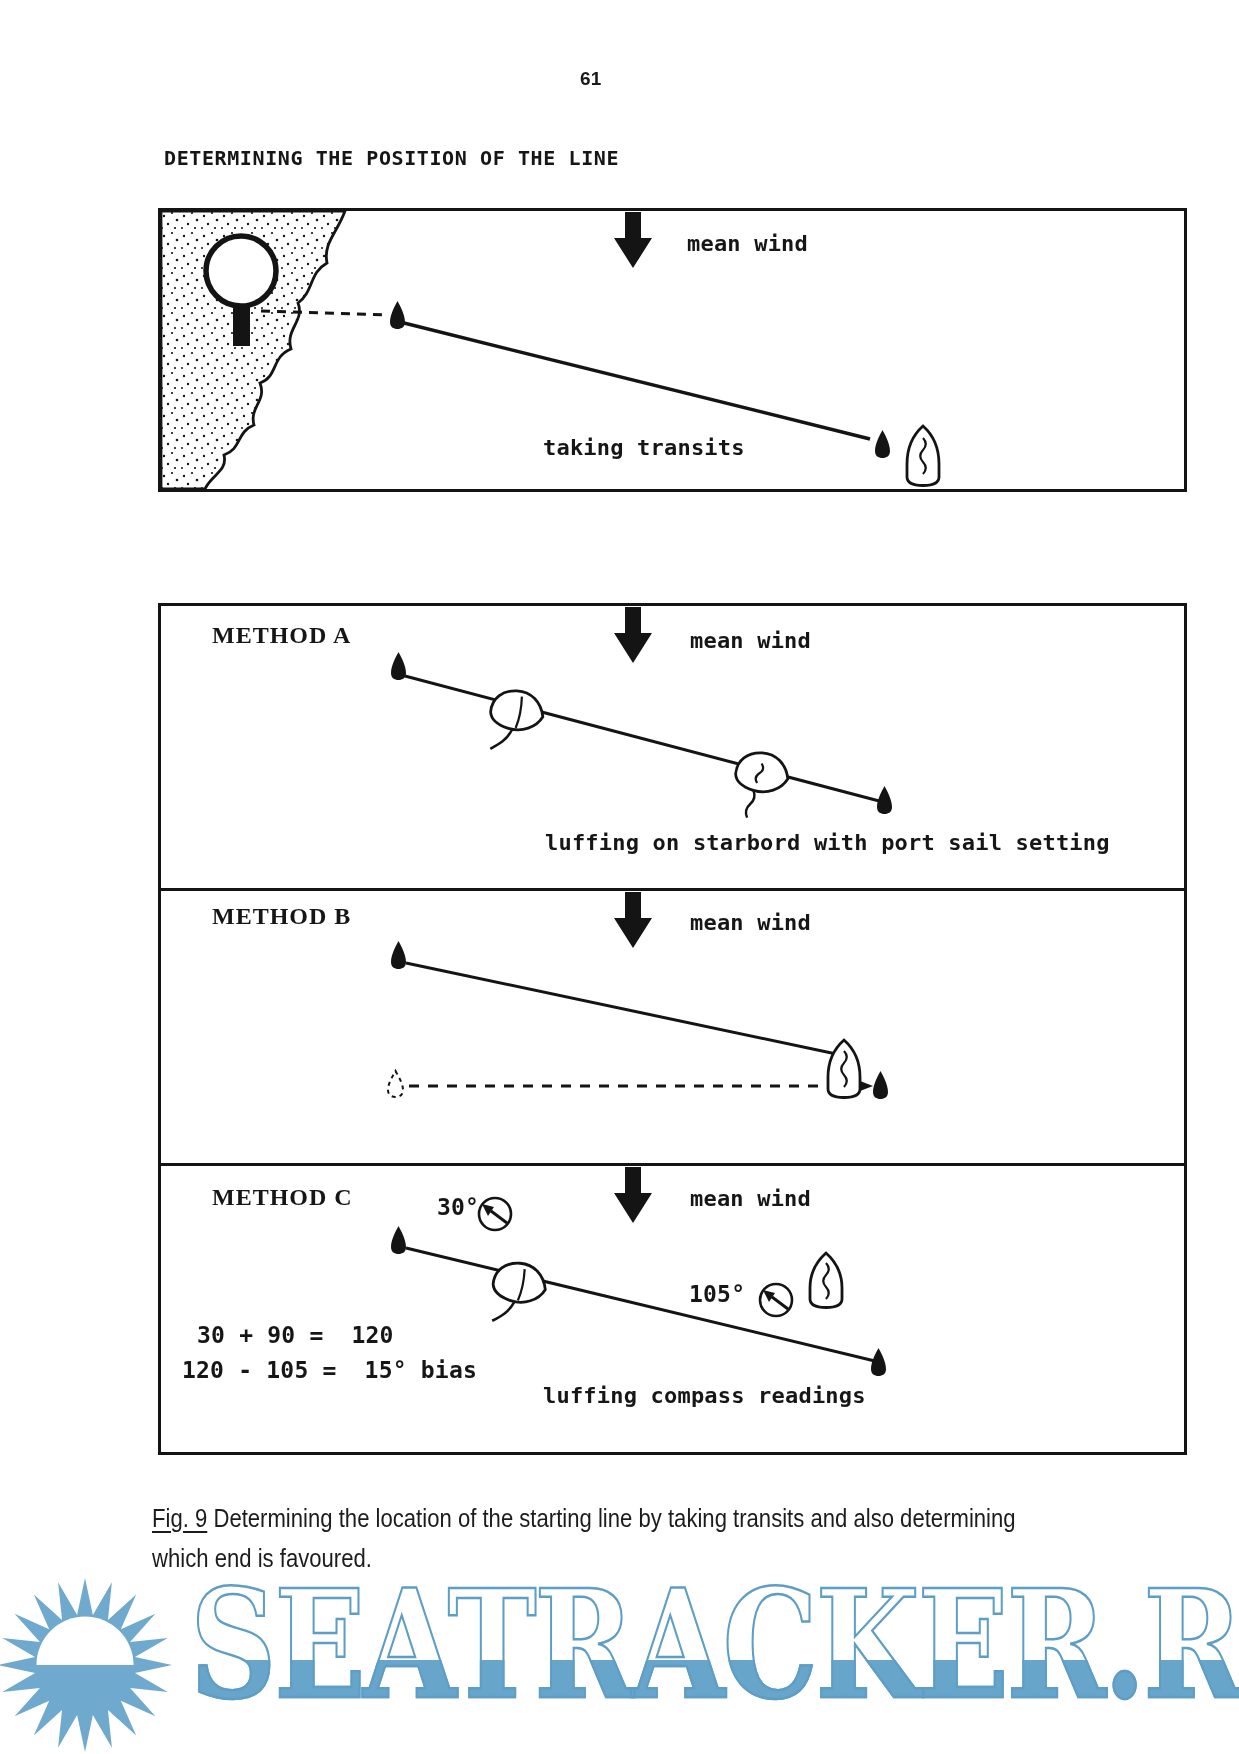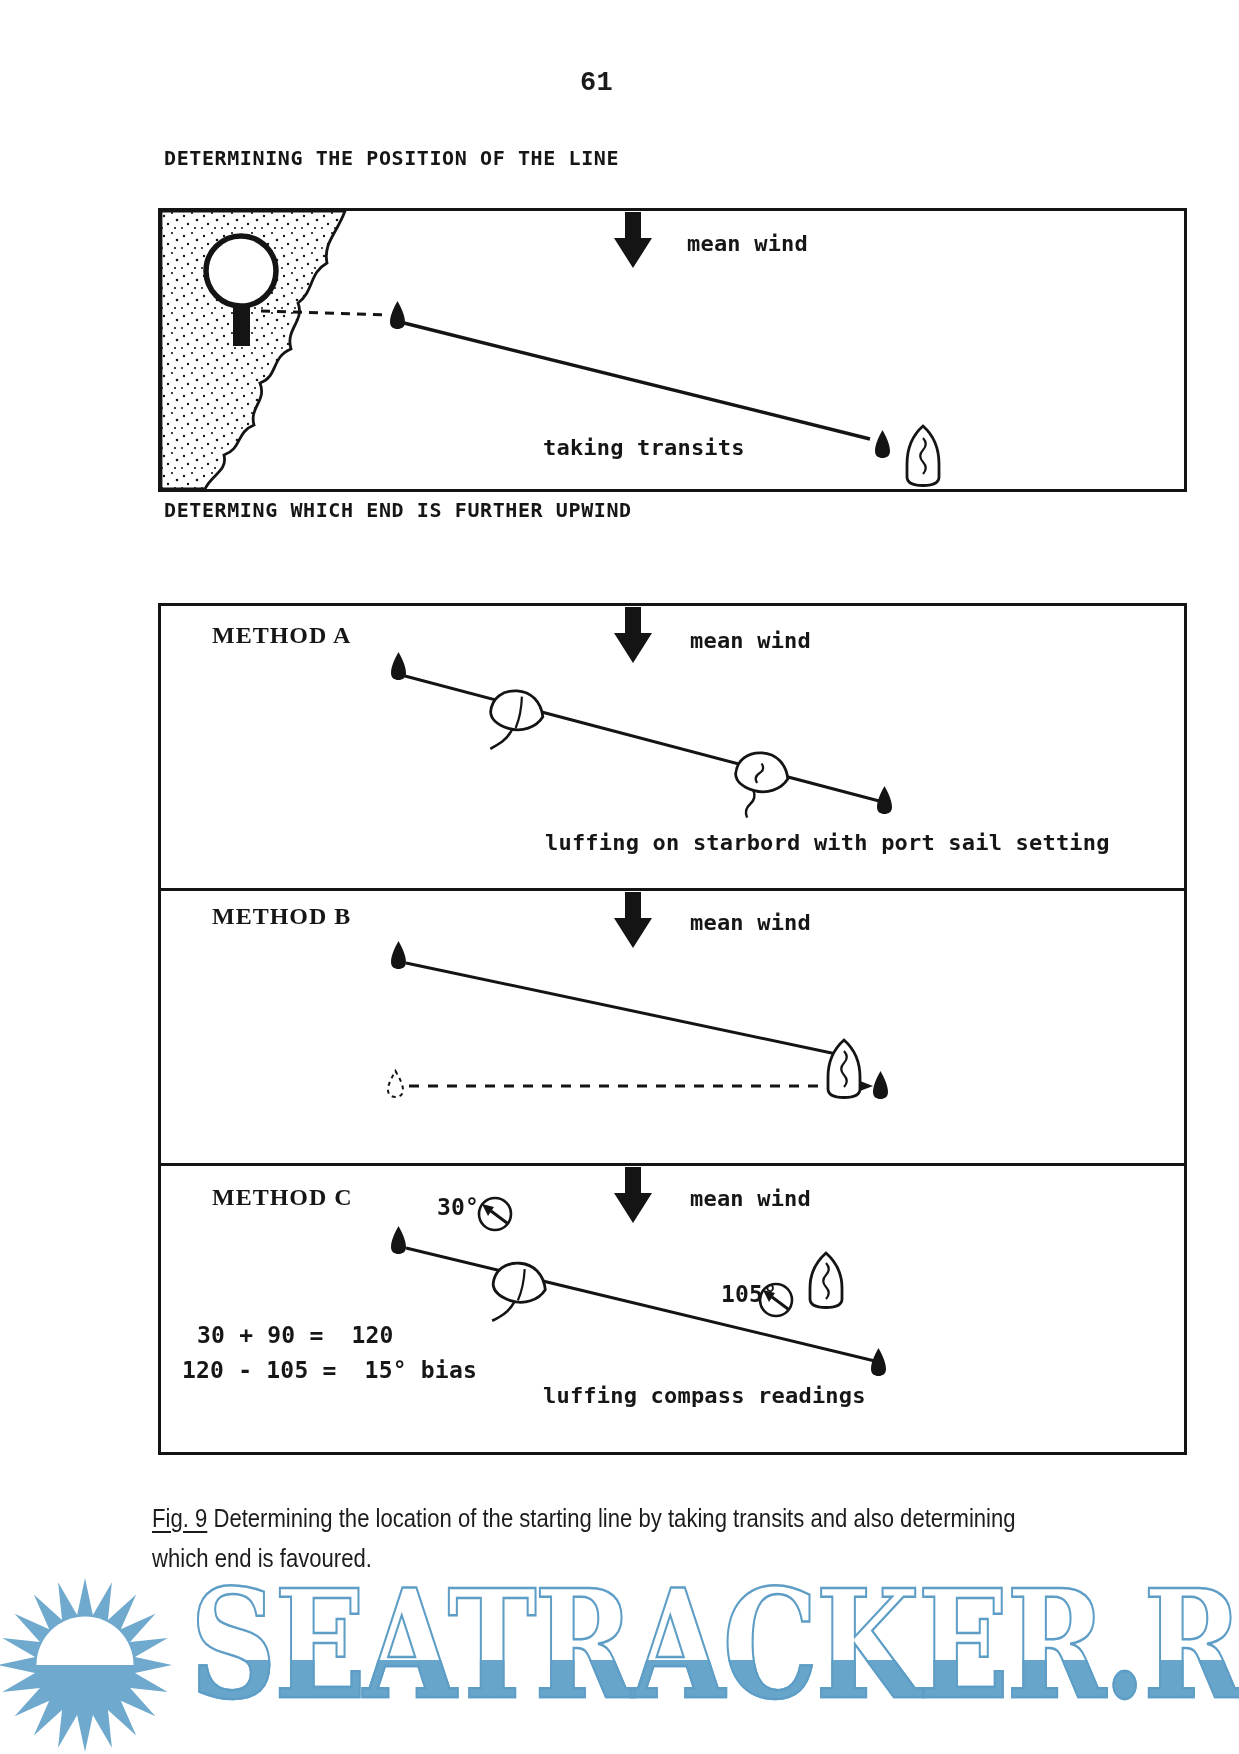--- a/index.html
+++ b/index.html
@@ -10,21 +10,21 @@
   }
   .hand {
     position:absolute; white-space:pre; color:#161616;
     font-family:"DejaVu Sans Mono", monospace; font-weight:700;
     letter-spacing:0.2px;
   }
   .h-title  { font-size:20px; letter-spacing:0.6px; }
   .h-method { font-size:24px; letter-spacing:1px;font-family:Liberation Serif, serif; }
   .h-label  { font-size:22px; }
   .h-calc   { font-size:23px; }
-  .pagenum  { font-family:Liberation Mono, monospace; font-weight:700; font-size:27px; color:#1a1a1a; }
+  .pagenum  { font-family:Liberation Sans, sans-serif; font-weight:700; font-size:19px; color:#1a1a1a; }
   .panel {
     position:absolute; border:3px solid #141414; background:#ffffff;
   }
   .panel svg { position:absolute; left:0; top:0; }
   .divider { position:absolute; left:0; width:100%; height:3px; background:#141414; }
   .figcap {
     position:absolute; left:152px; top:1498px; width:1045px;
     font-family:"Liberation Sans", sans-serif; font-size:26px; line-height:40px;
     color:#1c1c1c; transform:scaleX(0.85); transform-origin:left top;
   }
@@ -84,21 +84,20 @@
         <path d="M17,1 C26,9 33,22 33,39 L33,52 C33,58 26,60.5 17,60.5 C8,60.5 1,58 1,52 L1,39 C1,22 8,9 17,1 Z" fill="#ffffff" stroke="#141414" stroke-width="2.8"></path>
         <path d="M17,13 q5.5,6 0,12 q-5.5,6 0,12 q5.5,6 0,12" fill="none" stroke="#141414" stroke-width="2.2"></path>
       </g>
 
       <path transform="translate(472,1)" d="M-8,0 L8,0 L8,26 L19,26 L0,56 L-19,26 L-8,26 Z" fill="#141414"></path>
     </svg>
   </div>
   <div class="hand h-label" style="left:687px; top:231px;">mean wind</div>
   <div class="hand h-label" style="left:543px; top:435px;">taking transits</div>
 
-  <div class="hand h-title" style="left:164px; top:498px;">DETERMING WHICH END IS FURTHER UPWIND</div>
 
   <div class="panel" style="left:158px; top:603px; width:1029px; height:852px;">
     <div class="divider" style="top:282px;"></div>
     <div class="divider" style="top:557px;"></div>
 
     <svg width="1023" height="279" viewBox="0 0 1023 279" style="top:0;">
       <path transform="translate(472,1)" d="M-8,0 L8,0 L8,26 L19,26 L0,56 L-19,26 L-8,26 Z" fill="#141414"></path>
       <path d="M244,70 L722,196" stroke="#141414" stroke-width="3" fill="none"></path>
       <path transform="translate(230,46)" d="M7.5,0 C9.5,4 15,13 15,21 C15,26 11.5,28 7.5,28 C3.5,28 0,26 0,21 C0,13 5.5,4 7.5,0 Z" fill="#141414"></path>
       <path transform="translate(716,180)" d="M7.5,0 C9.5,4 15,13 15,21 C15,26 11.5,28 7.5,28 C3.5,28 0,26 0,21 C0,13 5.5,4 7.5,0 Z" fill="#141414"></path>
@@ -167,21 +166,21 @@
   <div class="hand h-method" style="left:212px; top:622px;">METHOD A</div>
   <div class="hand h-label" style="left:690px; top:628px;">mean wind</div>
   <div class="hand h-label" style="left:545px; top:830px;">luffing on starbord with port sail setting</div>
 
   <div class="hand h-method" style="left:212px; top:903px;">METHOD B</div>
   <div class="hand h-label" style="left:690px; top:910px;">mean wind</div>
 
   <div class="hand h-method" style="left:212px; top:1184px;">METHOD C</div>
   <div class="hand h-calc" style="left:437px; top:1194px;">30°</div>
   <div class="hand h-label" style="left:690px; top:1186px;">mean wind</div>
-  <div class="hand h-calc" style="left:721px; top:1281px;">105°</div>
+  <div class="hand h-calc" style="left:689px; top:1281px;">105°</div>
   <div class="hand h-calc" style="left:197px; top:1322px;">30 + 90 =  120</div>
   <div class="hand h-calc" style="left:182px; top:1357px;">120 - 105 =  15° bias</div>
   <div class="hand h-label" style="left:543px; top:1383px;">luffing compass readings</div>
 
   <div class="figcap"><span class="u">Fig. 9</span><span> Determining the location of the starting line by taking transits and also determining which end is favoured.</span></div>
 
   <svg class="sun" viewBox="0 0 176 176">
     <polygon fill="#6fa9cd" points="174,88 137.4,95.8 169.8,114.6 132.6,110.7 157.6,138.6 123.4,123.4 138.6,157.6 110.7,132.6 114.6,169.8 95.8,137.4 88,174 80.2,137.4 61.4,169.8 65.3,132.6 37.4,157.6 52.6,123.4 18.4,138.6 43.4,110.7 6.2,114.6 38.6,95.8 2,88 38.6,80.2 6.2,61.4 43.4,65.3 18.4,37.4 52.6,52.6 37.4,18.4 65.3,43.4 61.4,6.2 80.2,38.6 88,2 95.8,38.6 114.6,6.2 110.7,43.4 138.6,18.4 123.4,52.6 157.6,37.4 132.6,65.3 169.8,61.4 137.4,80.2"></polygon>
     <path d="M40,88 A48,48 0 0 1 136,88 Z" fill="#ffffff"></path>
   </svg>

